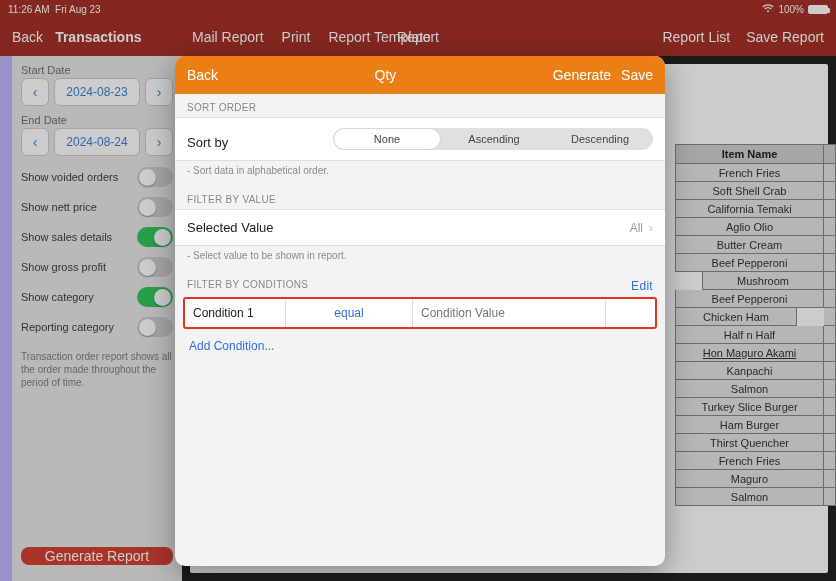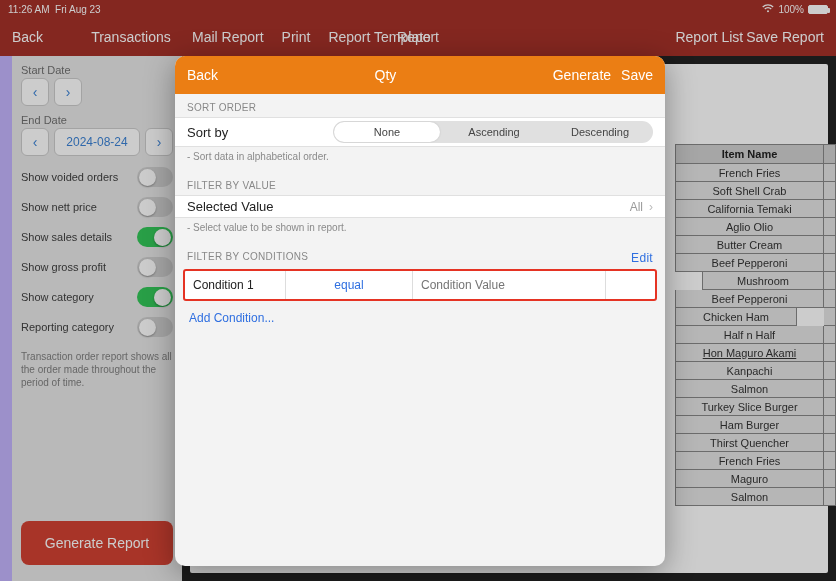--- a/index.html
+++ b/index.html
@@ -5,47 +5,47 @@
     * { box-sizing: border-box; margin: 0; padding: 0; font-family: -apple-system, Helvetica, Arial, sans-serif; }
     html, body { width: 836px; height: 581px; overflow: hidden; background: #4a4a4a; }
     .device { width: 836px; height: 581px; background: #000; position: relative; border-radius: 4px; }
     .screen { position: absolute; inset: 0; background: #c4b5fd; }
     .statusbar { height: 18px; background: #a63129; color: #fff; font-size: 10px; display: flex; justify-content: space-between; align-items: center; padding: 0 8px; }
     .statusbar .right { display: flex; gap: 4px; align-items: center; }
     .navbar { height: 38px; background: #a63129; color: #fff; display: flex; align-items: center; padding: 0 12px; font-size: 14px; position: relative; }
     .nav-left { display: flex; gap: 12px; }
     .nav-center-btns { position: absolute; left: 192px; display: flex; gap: 18px; }
     .nav-center-title { position: absolute; left: 50%; transform: translateX(-50%); }
-    .nav-right { position: absolute; right: 12px; display: flex; gap: 3px; }
+    .nav-right { position: absolute; right: 12px; display: flex; gap: 16px; }
     .main { display: flex; height: calc(100% - 56px); padding-left: 12px; }
     .sidebar { width: 170px; background: #e8e8e8; padding: 6px 9px; font-size: 12px; color: #5b5b5b; display: flex; flex-direction: column; }
     .date-label { font-size: 11px; color: #707070; margin: 2px 0; }
     .date-row { display: flex; gap: 5px; margin-bottom: 6px; }
     .sq-btn { width: 28px; height: 28px; border: 1px solid #ccc; border-radius: 6px; background: #fff; display: flex; align-items: center; justify-content: center; color: #3c83d6; font-size: 14px; }
     .date-field { flex: 1; height: 28px; border: 1px solid #ccc; border-radius: 6px; background: #fff; display: flex; align-items: center; justify-content: center; color: #3c83d6; font-size: 12px; }
     .toggle-row { display: flex; justify-content: space-between; align-items: center; min-height: 28px; margin: 1px 0; }
     .toggle-row span { font-size: 11px; color: #404040; max-width: 110px; }
     .ios-switch { width: 36px; height: 20px; border-radius: 10px; position: relative; }
     .ios-switch.off { background: #cfcfcf; }
     .ios-switch.on  { background: #34c759; }
     .ios-switch::after { content: ""; width: 17px; height: 17px; border-radius: 50%; background: #fff; position: absolute; top: 1.5px; box-shadow: 0 1px 2px rgba(0,0,0,.3); }
     .ios-switch.off::after { left: 2px; }
     .ios-switch.on::after  { right: 2px; }
     .sidebar-desc { font-size: 10px; color: #808080; margin-top: 8px; line-height: 1.3; }
-    .gen-btn { margin-top: auto; margin-bottom: 10px; height: 44px; background: #d24132; border-radius: 8px; color: #fff; display: flex; align-items: center; justify-content: center; font-size: 14px; }
+    .gen-btn { margin-top: auto; margin-bottom: 10px; height: 18px; background: #d24132; border-radius: 8px; color: #fff; display: flex; align-items: center; justify-content: center; font-size: 14px; }
     .content { flex: 1; background: #222; position: relative; }
     .table-strip { position: absolute; right: 0; top: 88px; width: 161px; }
     .th { background: #d0d0d0; border: 1px solid #888; height: 20px; font-size: 11px; font-weight: bold; display: flex; align-items: center; justify-content: center; color: #222; }
     .td { background: #e4e4e4; border-left: 1px solid #888; border-right: 1px solid #888; border-bottom: 1px solid #888; height: 18px; font-size: 11px; display: flex; align-items: center; justify-content: center; color: #333; }
     .overlay { position: absolute; inset: 0; background: rgba(0,0,0,.20); }
     .modal { position: absolute; left: 175px; top: 56px; width: 490px; bottom: 15px; background: #f3f3f3; border-radius: 10px; overflow: hidden; box-shadow: 0 6px 30px rgba(0,0,0,.35); display: flex; flex-direction: column; }
     .modal-header { height: 38px; background: #eb7e14; color: #fff; display: flex; align-items: center; justify-content: space-between; padding: 0 12px; font-size: 14px; }
     .modal-title { flex: 1; text-align: center; font-weight: 500; }
     .section-label { font-size: 10px; color: #888; padding: 8px 12px 4px; letter-spacing: .3px; }
-    .row-card { background: #fff; border-top: 1px solid #e0e0e0; border-bottom: 1px solid #e0e0e0; padding: 3px 12px; display: flex; align-items: center; font-size: 13px; color: #222; }
+    .row-card { background: #fff; border-top: 1px solid #e0e0e0; border-bottom: 1px solid #e0e0e0; padding: 10px 12px; display: flex; align-items: flex-end; font-size: 13px; color: #222; }
     .segmented { margin-left: auto; width: 320px; height: 22px; background: #e0e0e0; border-radius: 11px; display: flex; font-size: 11px; overflow: hidden; }
     .segment { flex: 1; display: flex; align-items: center; justify-content: center; color: #444; }
     .segment.active { background: #fff; border-radius: 11px; margin: 1px; box-shadow: 0 0 2px rgba(0,0,0,.15); }
     .hint { font-size: 10px; color: #8a8a8a; padding: 4px 12px 10px; }
     .row-value { margin-left: auto; color: #9b9b9b; font-size: 12px; display: flex; align-items: center; gap: 6px; }
     .chev { color: #bbb; }
     .edit-link { margin-left: auto; color: #2f6fe0; font-size: 12px; }
     .cond-row { background: #fff; border: 2px solid #e53323; border-radius: 3px; margin: 0 8px; height: 32px; display: flex; align-items: center; }
     .cond-name { width: 100px; padding-left: 8px; font-size: 12px; color: #222; }
     .cond-op { width: 128px; text-align: center; color: #2f6fe0; font-size: 12px; border-left: 1px solid #ddd; border-right: 1px solid #ddd; height: 100%; display: flex; align-items: center; justify-content: center; }
@@ -70,40 +70,41 @@
             </svg>
         </span>
         <span>100%</span>
         <span class="batt"></span>
       </div>
     </div>
 
     <div class="navbar">
       <div class="nav-left">
         <span>Back</span>
-        <span style="font-weight:400;margin-left:36px;">Transactions</span>
+        <span style="font-weight:700;">Transactions</span>
       </div>
       <div class="nav-center-btns">
         <span>Mail Report</span>
         <span>Print</span>
         <span>Report Template</span>
       </div>
       <div class="nav-center-title">Report</div>
       <div class="nav-right">
         <span>Report List</span>
         <span>Save Report</span>
       </div>
     </div>
 
     <div class="main">
 
       <div class="sidebar">
         <div class="date-label">Start Date</div>
         <div class="date-row">
           <div class="sq-btn">‹</div>
+          <div class="date-field">2024-08-23</div>
           <div class="sq-btn">›</div>
         </div>
         <div class="date-label">End Date</div>
         <div class="date-row">
           <div class="sq-btn">‹</div>
           <div class="date-field">2024-08-24</div>
           <div class="sq-btn">›</div>
         </div>
 
         <div class="toggle-row">

